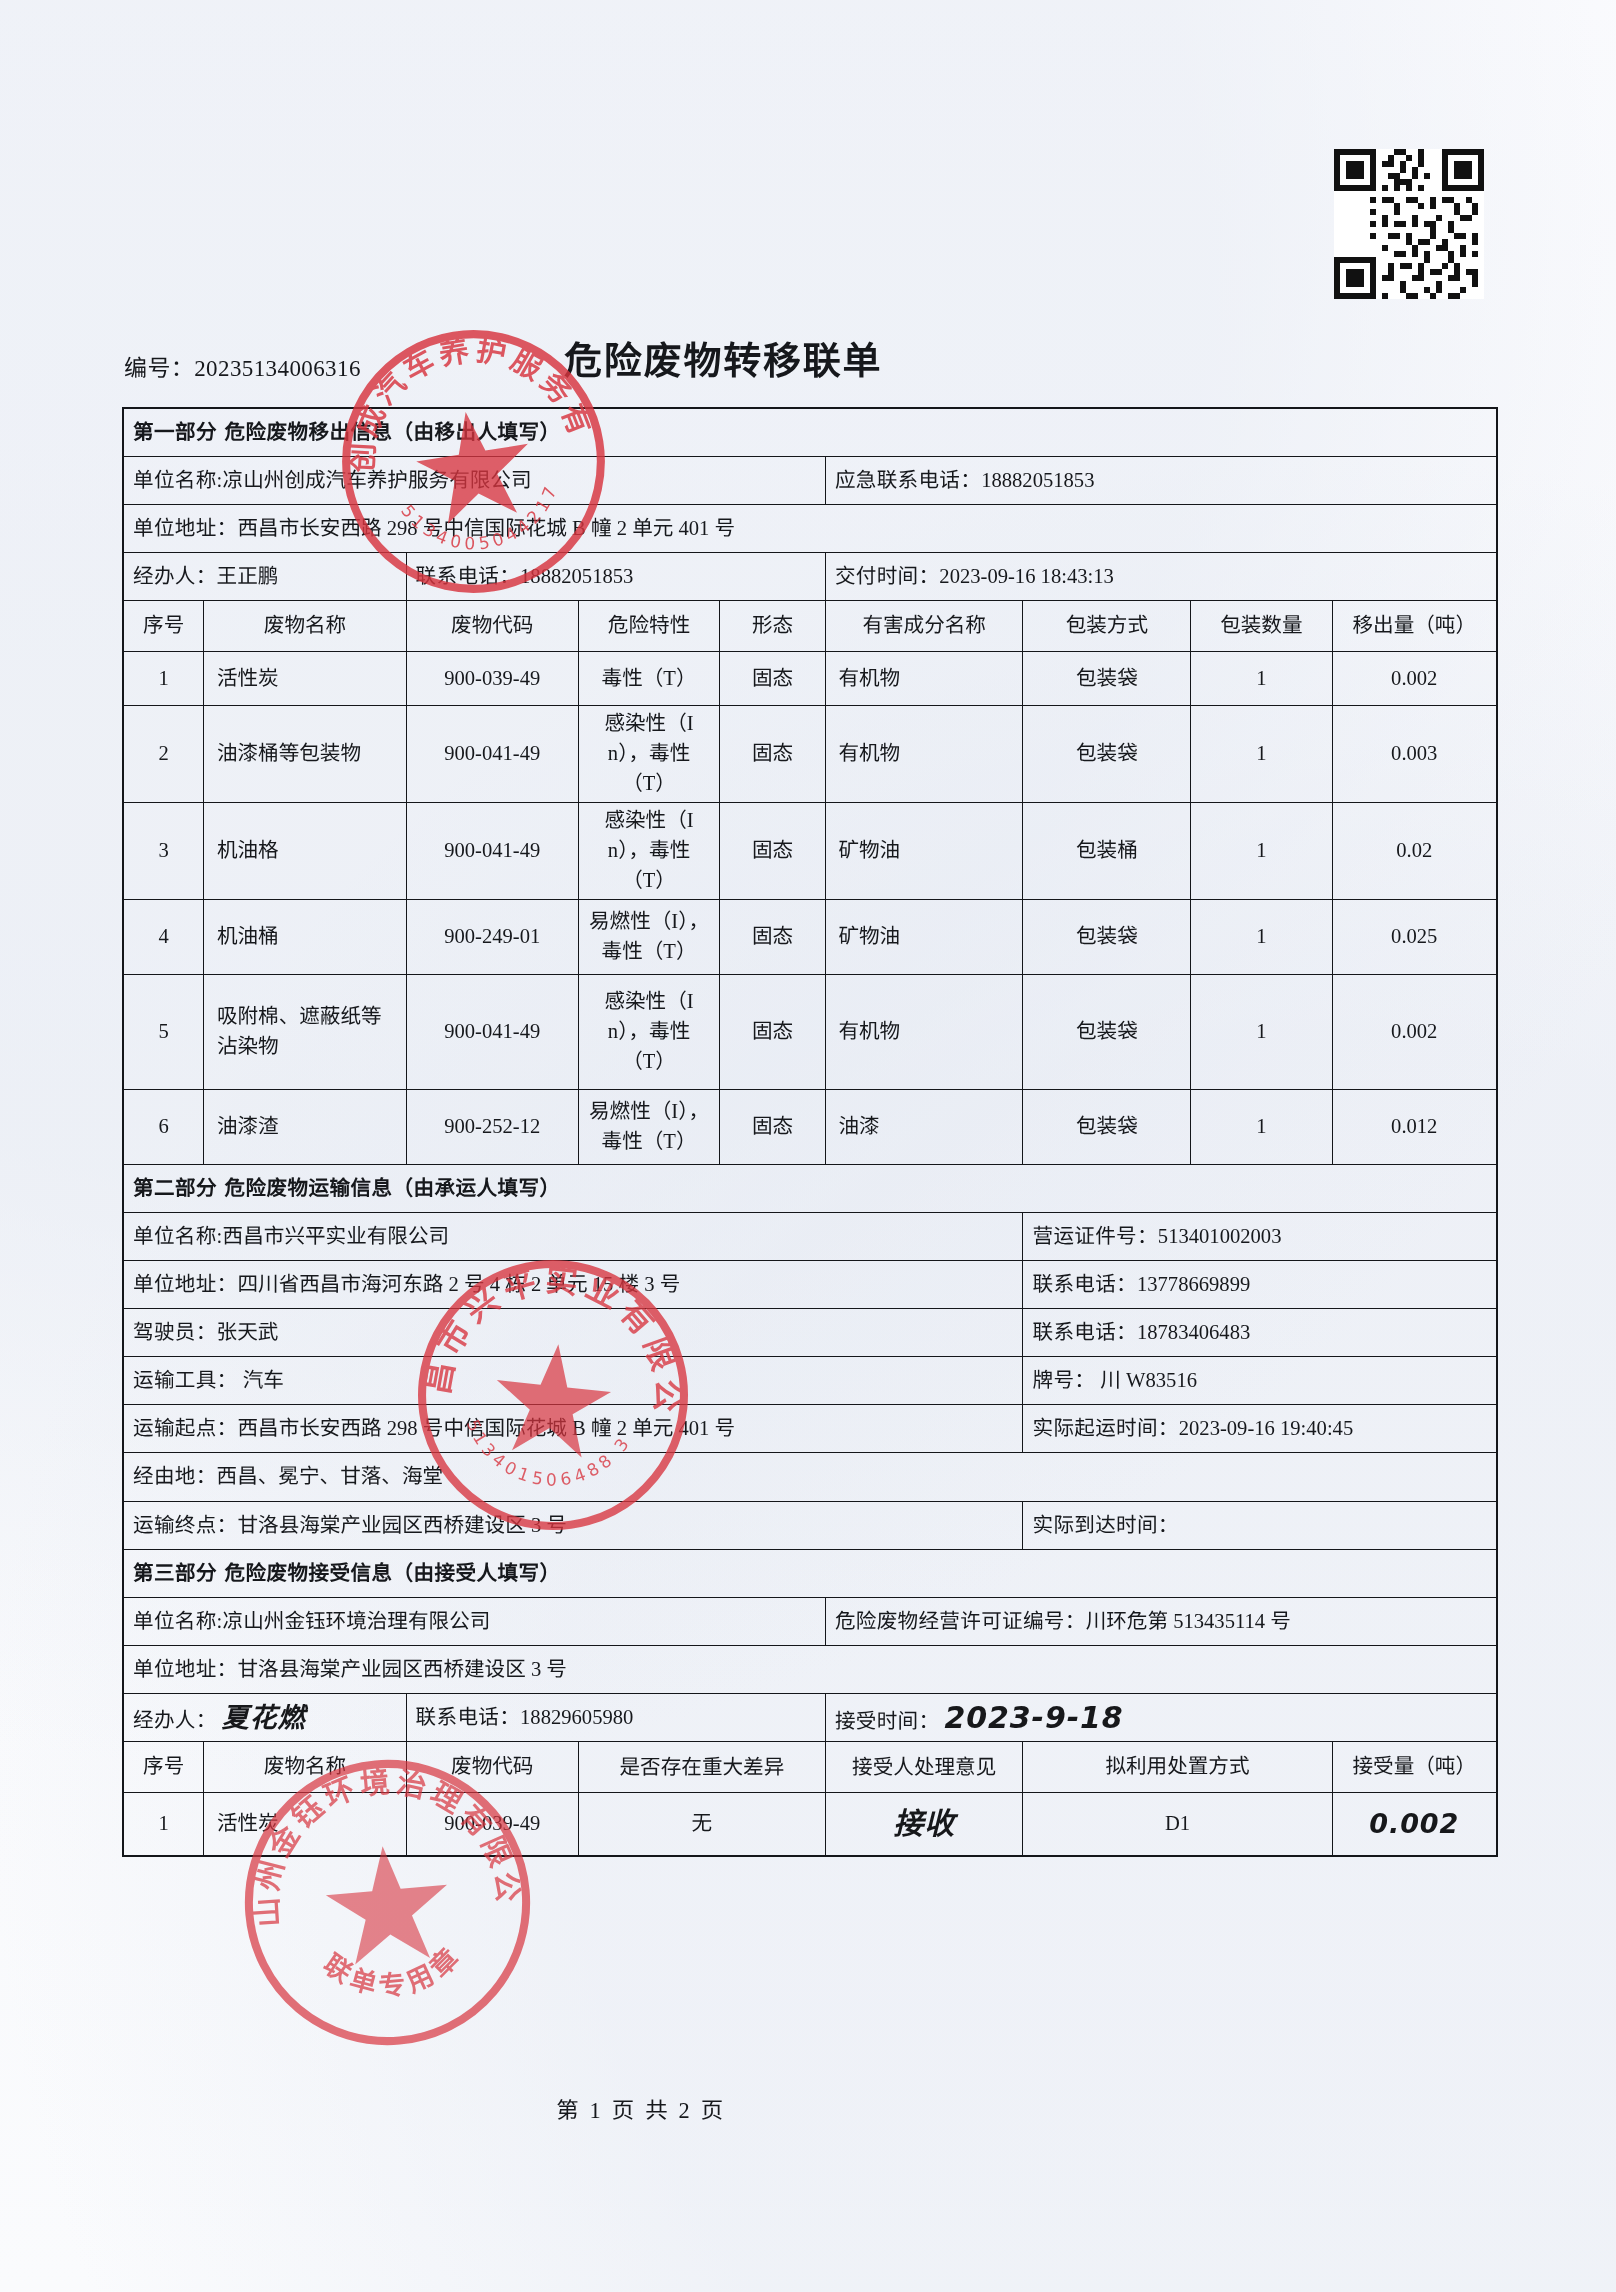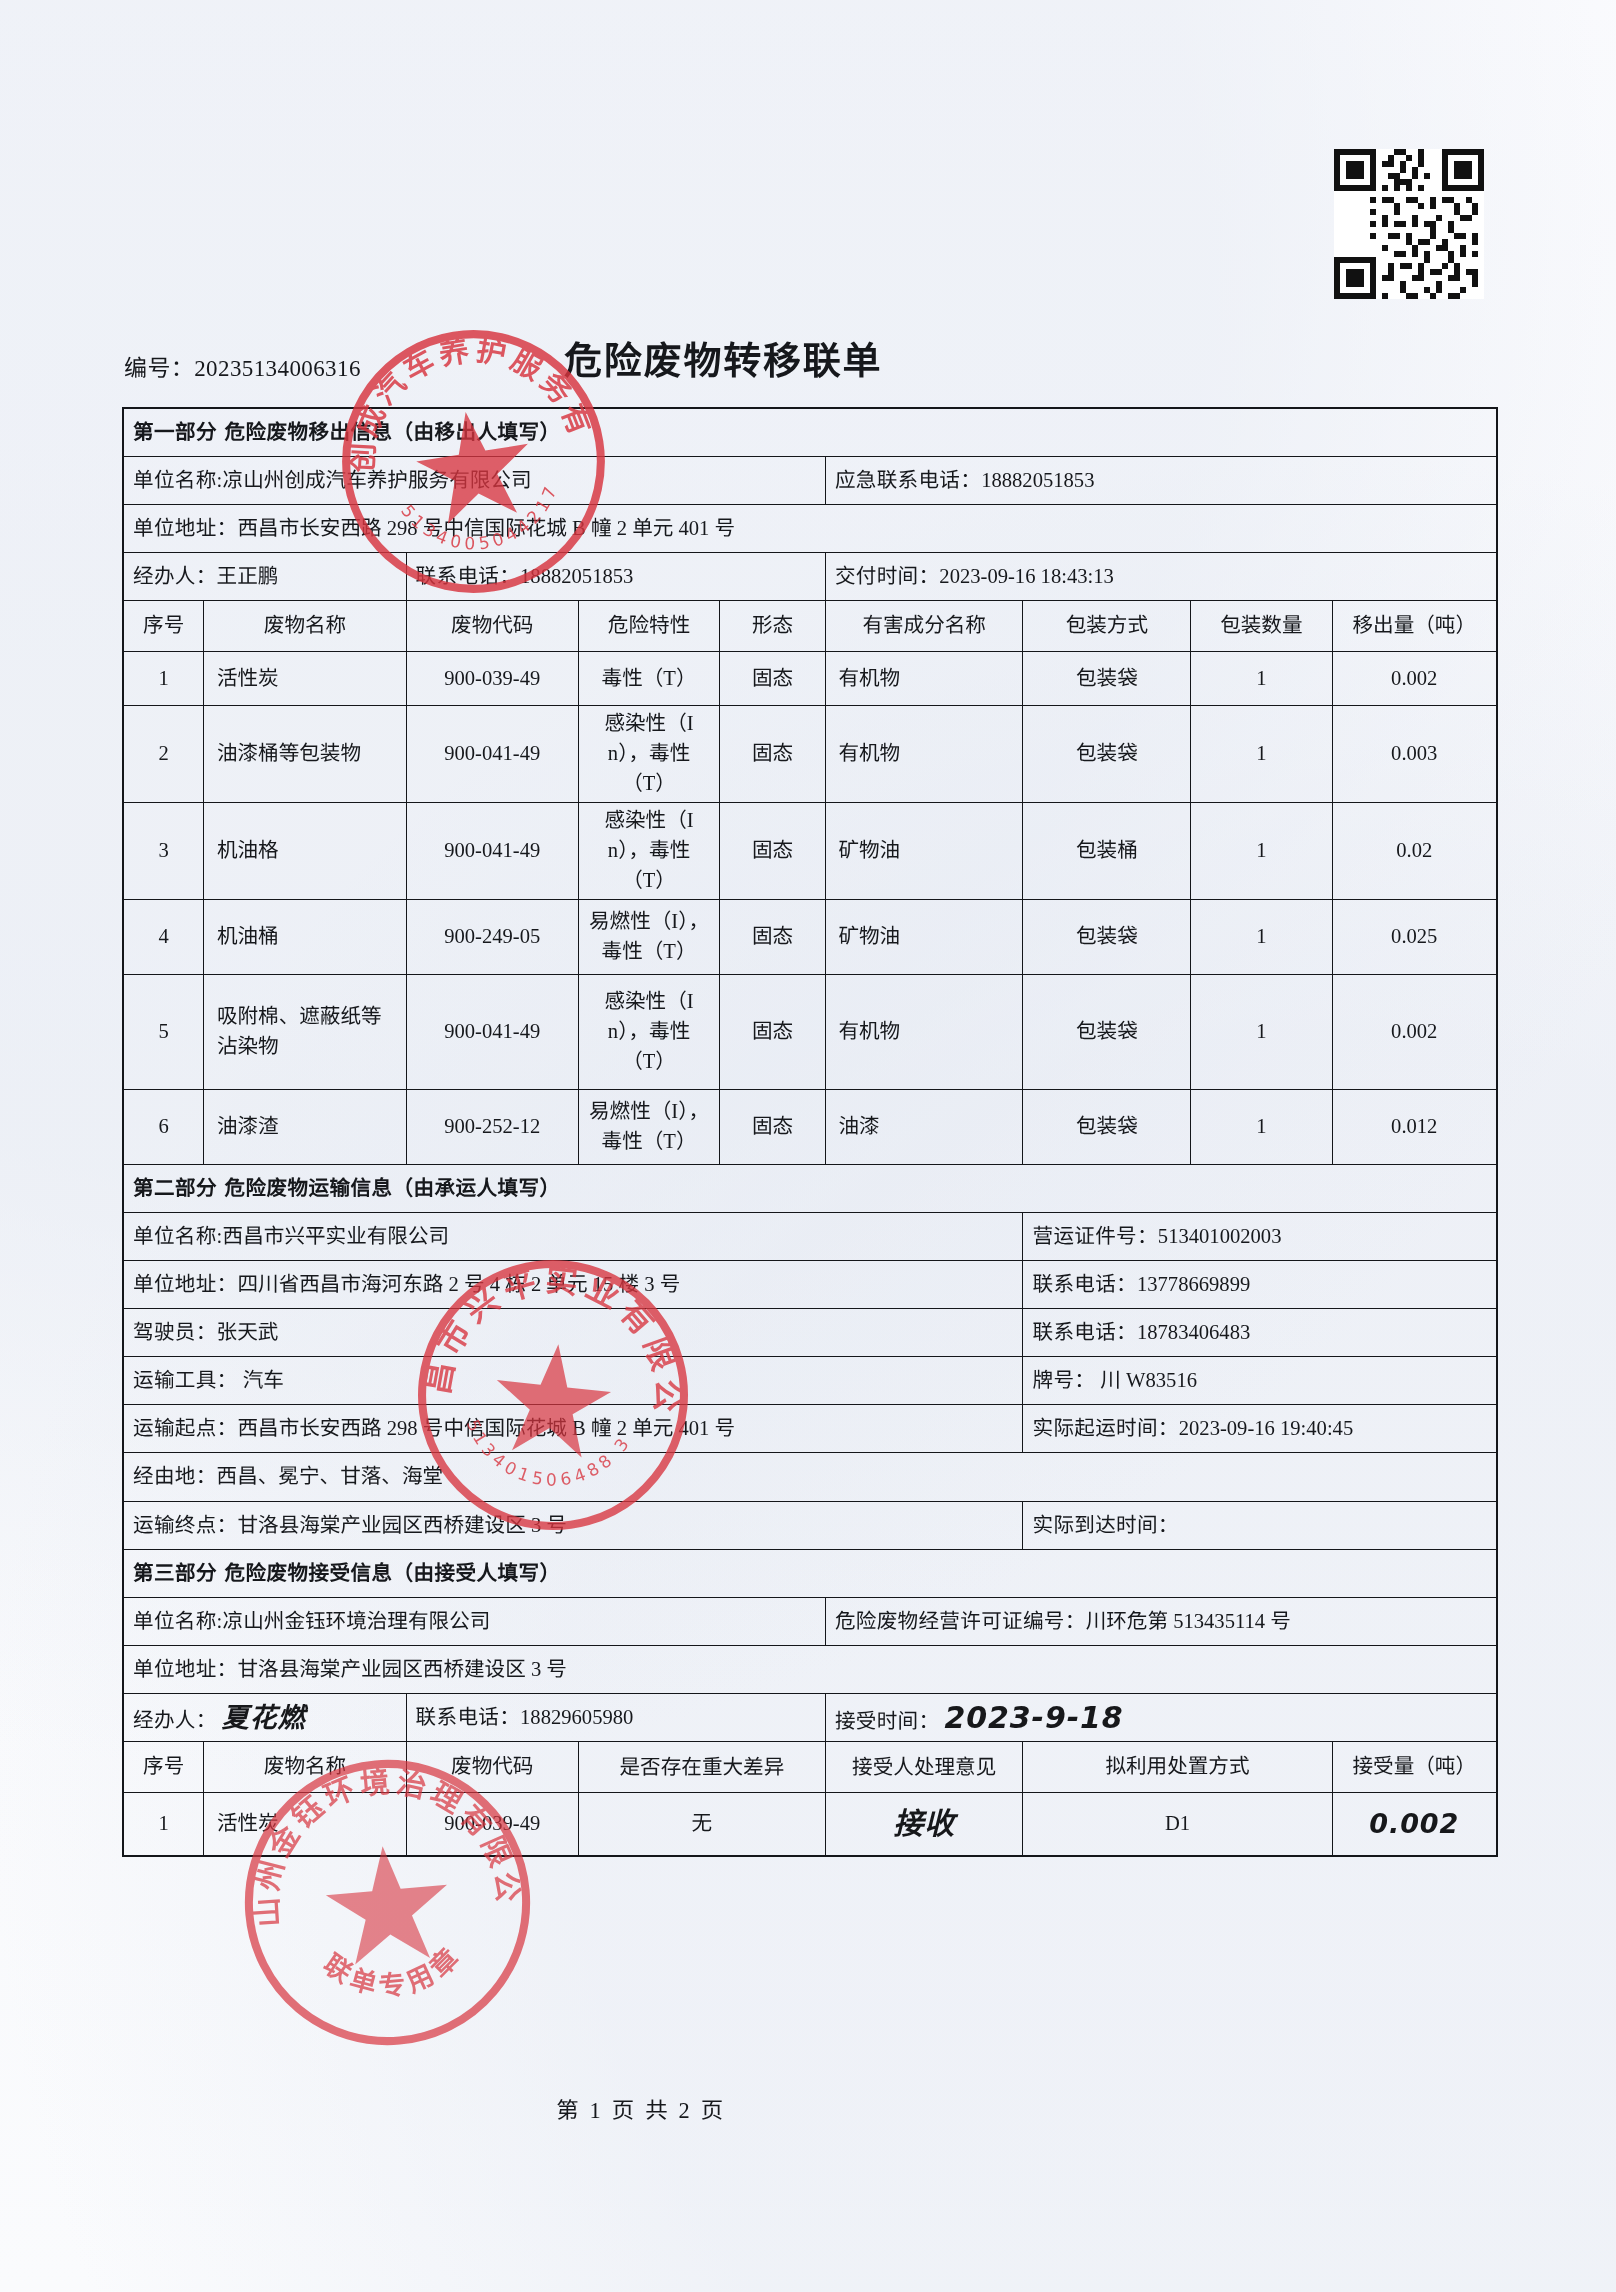--- a/index.html
+++ b/index.html
@@ -287,21 +287,21 @@
         <td class="cell multi">感染性（In），毒性（T）</td>
         <td class="cell">固态</td>
         <td class="cell left">矿物油</td>
         <td class="cell">包装桶</td>
         <td class="cell">1</td>
         <td class="cell">0.02</td>
       </tr>
       <tr class="r4">
         <td class="cell">4</td>
         <td class="cell left">机油桶</td>
-        <td class="cell">900-249-05</td>
+        <td class="cell">900-249-01</td>
         <td class="cell multi">易燃性（I），毒性（T）</td>
         <td class="cell">固态</td>
         <td class="cell left">矿物油</td>
         <td class="cell">包装袋</td>
         <td class="cell">1</td>
         <td class="cell">0.025</td>
       </tr>
       <tr class="r5">
         <td class="cell">5</td>
         <td class="cell left">吸附棉、遮蔽纸等沾染物</td>

